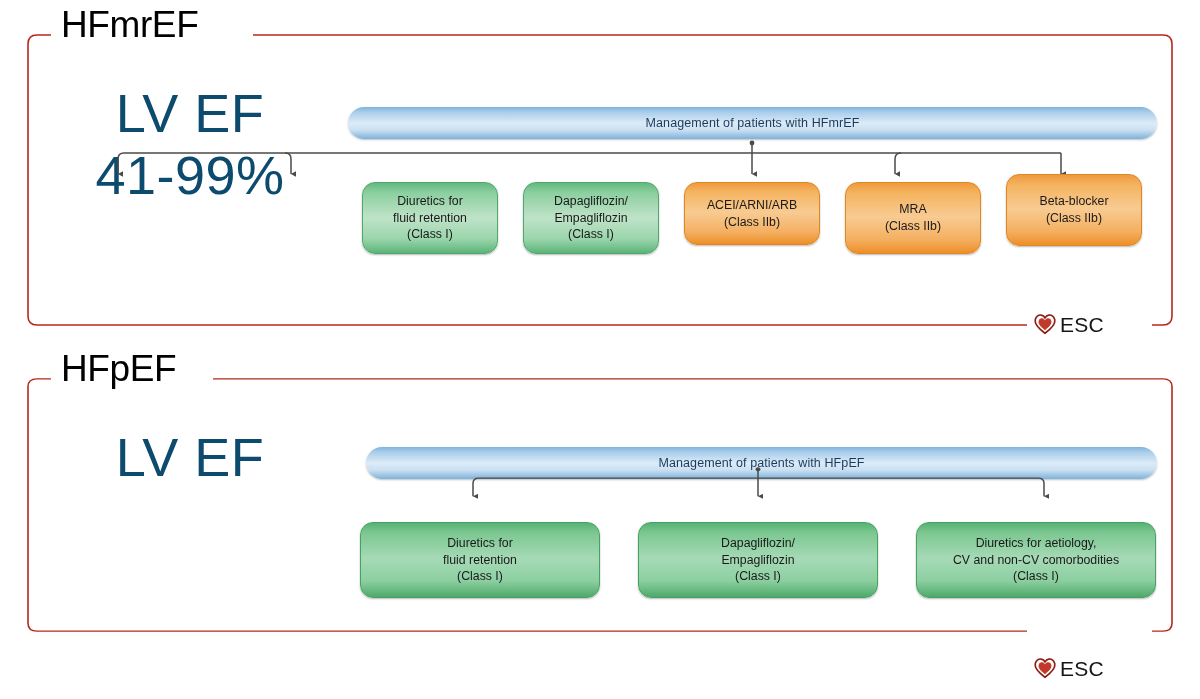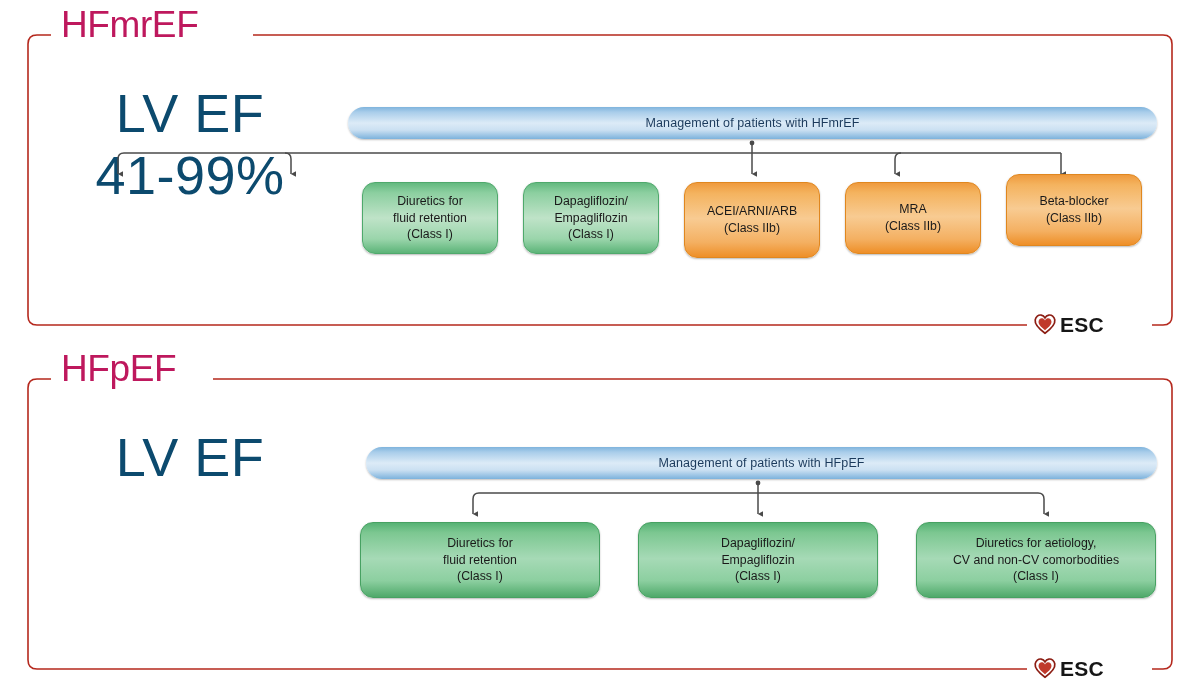--- a/index.html
+++ b/index.html
@@ -8,33 +8,33 @@
     background:#ffffff;
     font-family:"Liberation Sans", sans-serif;
     overflow:hidden;
     position:relative;
   }
   .panel{
     position:absolute;
     left:27px; width:1146px;
   }
   #panel-hfmref{ top:34px; height:292px; }
-  #panel-hfpef { top:378px; height:292px; }
+  #panel-hfpef { top:378px; height:254px; }
 
   
   .border-svg{
     position:absolute; left:0; top:0; width:100%; height:100%;
     overflow:visible; pointer-events:none;
   }
 
   .panel-title{
     position:absolute;
     top:-28px;
     left:28px;
-    color:#be185d;
+    color:#000000;
     font-size:37px;
     font-weight:400;
     letter-spacing:-0.4px;
     line-height:1;
     background:#ffffff;
     padding:0 8px 0 6px;
     white-space:nowrap;
   }
 
   
@@ -98,21 +98,21 @@
   .connectors{ position:absolute; left:0; top:0; width:100%; height:100%; overflow:visible; pointer-events:none; }
 
   
   .esc-logo{
     position:absolute;
     display:flex; align-items:center; gap:3px;
     background:#ffffff;
     padding:0 6px;
   }
   .esc-text{
-    font-size:21px; font-weight:700; color:#161616;
+    font-size:21px; font-weight:400; color:#161616;
     letter-spacing:0.3px; line-height:1;
   }
 </style>
 </head>
 <body>
 
 <div class="panel" id="panel-hfmref">
 
   <svg class="border-svg" viewBox="0 0 1146 292" preserveAspectRatio="none">
 
@@ -157,21 +157,21 @@
     <span>fluid retention</span>
     <span>(Class I)</span>
   </div>
 
   <div class="tbox green" style="left:496px; top:148px; width:136px; height:72px;">
     <span>Dapagliflozin/</span>
     <span>Empagliflozin</span>
     <span>(Class I)</span>
   </div>
 
-  <div class="tbox orange" style="left:657px; top:148px; width:136px; height:76px;">
+  <div class="tbox orange" style="left:657px; top:148px; width:136px; height:63px;">
     <span>ACEI/ARNI/ARB</span>
     <span>(Class IIb)</span>
   </div>
 
   <div class="tbox orange" style="left:818px; top:148px; width:136px; height:72px;">
     <span>MRA</span>
     <span>(Class IIb)</span>
   </div>
 
   <div class="tbox orange" style="left:979px; top:140px; width:136px; height:72px;">

